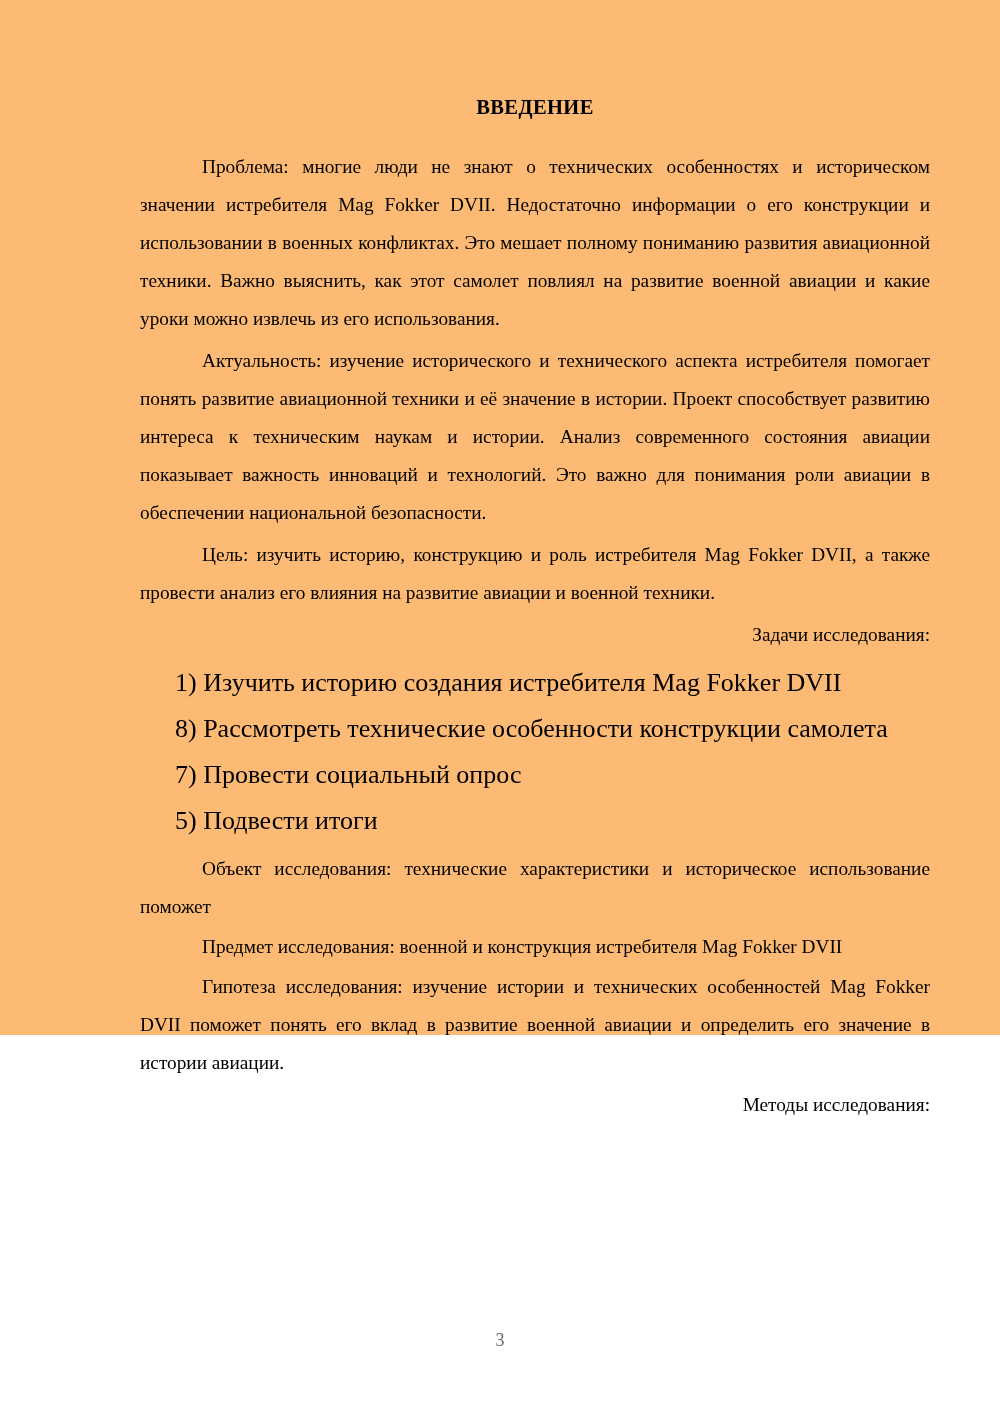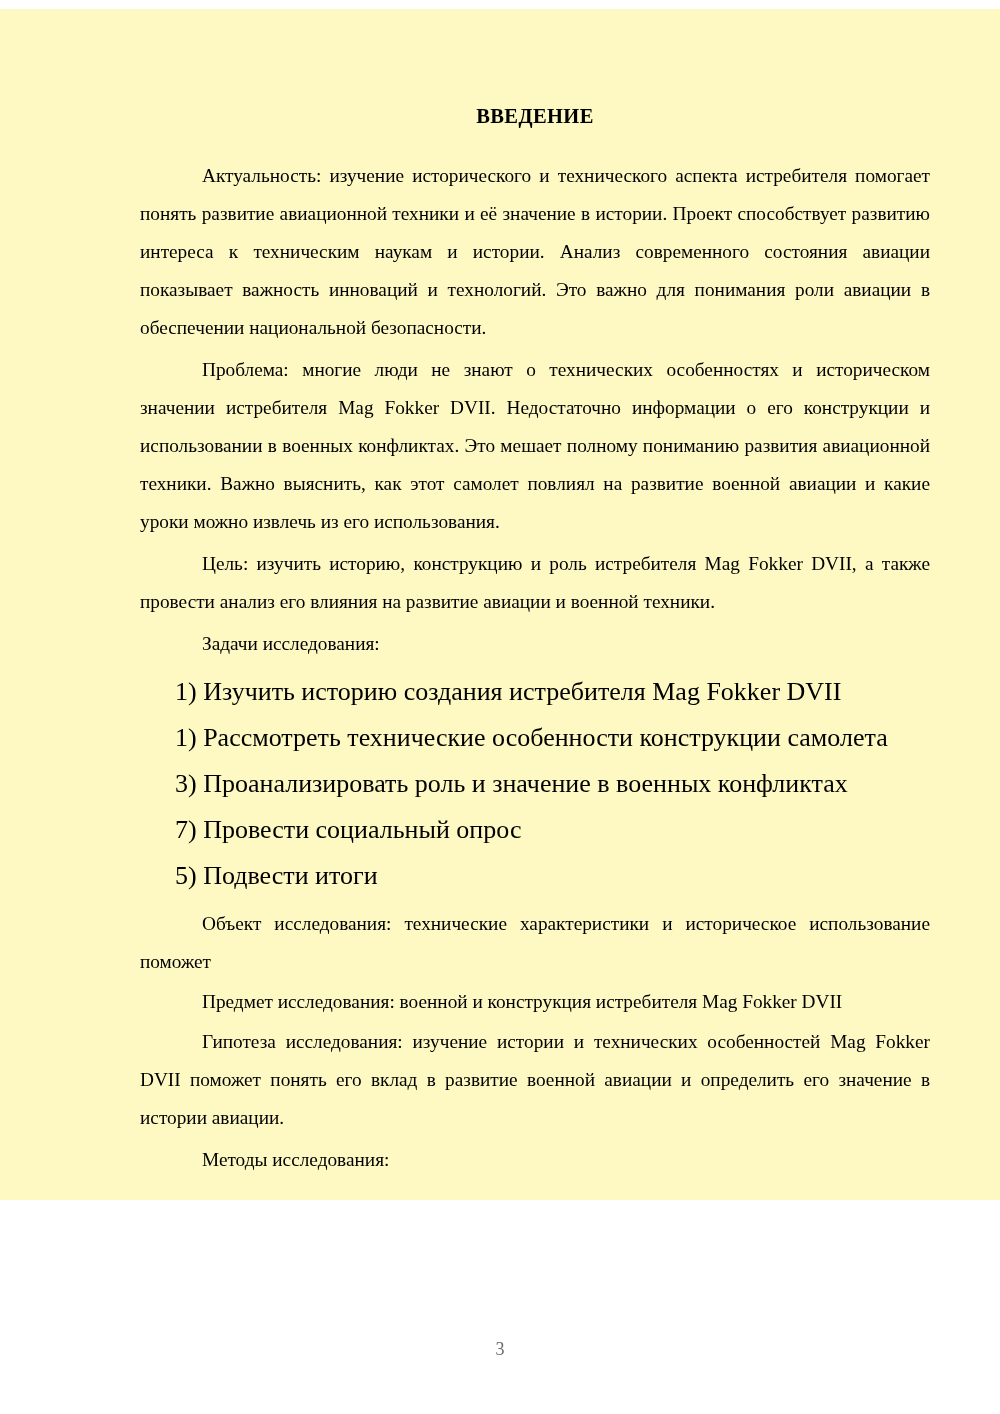--- a/index.html
+++ b/index.html
@@ -11,24 +11,24 @@
     width: 1000px;
     height: 1414px;
     position: relative;
     font-family: "Liberation Serif", "DejaVu Serif", serif;
     color: #000000;
     overflow: hidden;
   }
 
   .page {
     position: absolute;
-    left: 0; top: 9px;
+    left: 0; top: 0;
     width: 1000px;
-    height: 1191px;
-    background: #fef9c3;
+    height: 1035px;
+    background: #fdba74;
   }
 
   .content {
     position: absolute;
     left: 140px;
     top: 92px;
     width: 790px;
   }
 
   .doc-title {
@@ -51,21 +51,21 @@
   }
 
   .para.tight {
     margin-bottom: 2px;
   }
 
   .list-heading {
     font-size: 19.3px;
     line-height: 38px;
     text-indent: 62px;
-    text-align: left;
+    text-align: right;
     margin: 4px 0 6px 0;
   }
 
   .num-list {
     list-style: none;
     margin: 0 0 6px 0;
     padding: 0;
   }
 
   .num-list li {
@@ -89,32 +89,31 @@
 </style>
 </head>
 <body>
 
 <div class="page">
 
   <div class="content">
 
     <h1 class="doc-title">ВВЕДЕНИЕ</h1>
 
+    <p class="para">Проблема: многие люди не знают о технических особенностях и историческом значении истребителя Mag Fokker DVII. Недостаточно информации о его конструкции и использовании в военных конфликтах. Это мешает полному пониманию развития авиационной техники. Важно выяснить, как этот самолет повлиял на развитие военной авиации и какие уроки можно извлечь из его использования.</p>
+
     <p class="para">Актуальность: изучение исторического и технического аспекта истребителя помогает понять развитие авиационной техники и её значение в истории. Проект способствует развитию интереса к техническим наукам и истории. Анализ современного состояния авиации показывает важность инноваций и технологий. Это важно для понимания роли авиации в обеспечении национальной безопасности.</p>
-
-    <p class="para">Проблема: многие люди не знают о технических особенностях и историческом значении истребителя Mag Fokker DVII. Недостаточно информации о его конструкции и использовании в военных конфликтах. Это мешает полному пониманию развития авиационной техники. Важно выяснить, как этот самолет повлиял на развитие военной авиации и какие уроки можно извлечь из его использования.</p>
 
     <p class="para tight">Цель: изучить историю, конструкцию и роль истребителя Mag Fokker DVII, а также провести анализ его влияния на развитие авиации и военной техники.</p>
 
     <p class="list-heading">Задачи исследования:</p>
 
     <ul class="num-list">
       <li>1) Изучить историю создания истребителя Mag Fokker DVII</li>
-      <li>1) Рассмотреть технические особенности конструкции самолета</li>
-      <li>3) Проанализировать роль и значение в военных конфликтах</li>
+      <li>8) Рассмотреть технические особенности конструкции самолета</li>
       <li>7) Провести социальный опрос</li>
       <li>5) Подвести итоги</li>
     </ul>
 
     <p class="para tight">Объект исследования: технические характеристики и историческое использование поможет</p>
 
     <p class="para tight">Предмет исследования: военной и конструкция истребителя Mag Fokker DVII</p>
 
     <p class="para tight">Гипотеза исследования: изучение истории и технических особенностей Mag Fokker DVII поможет понять его вклад в развитие военной авиации и определить его значение в истории авиации.</p>
 

